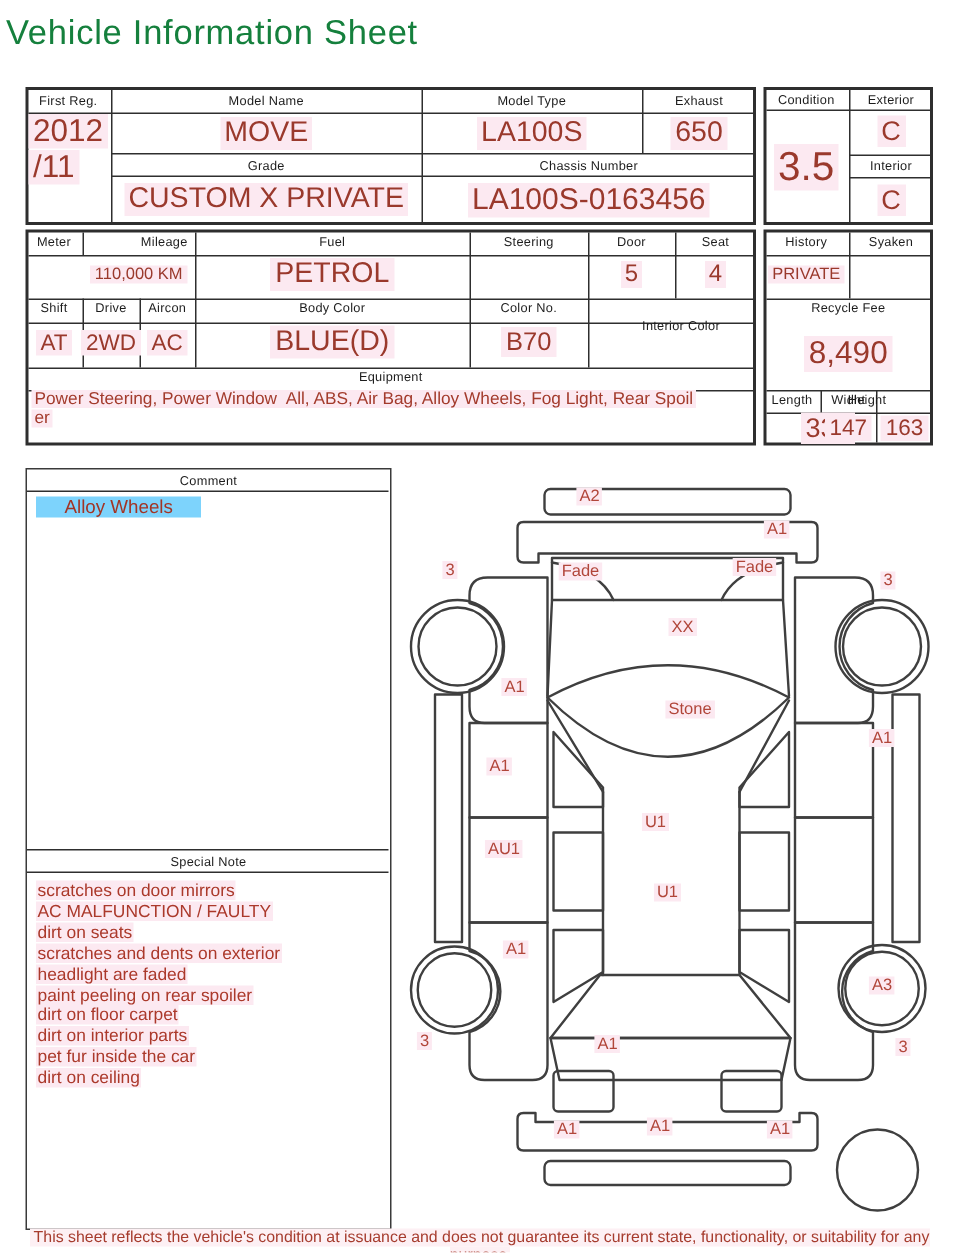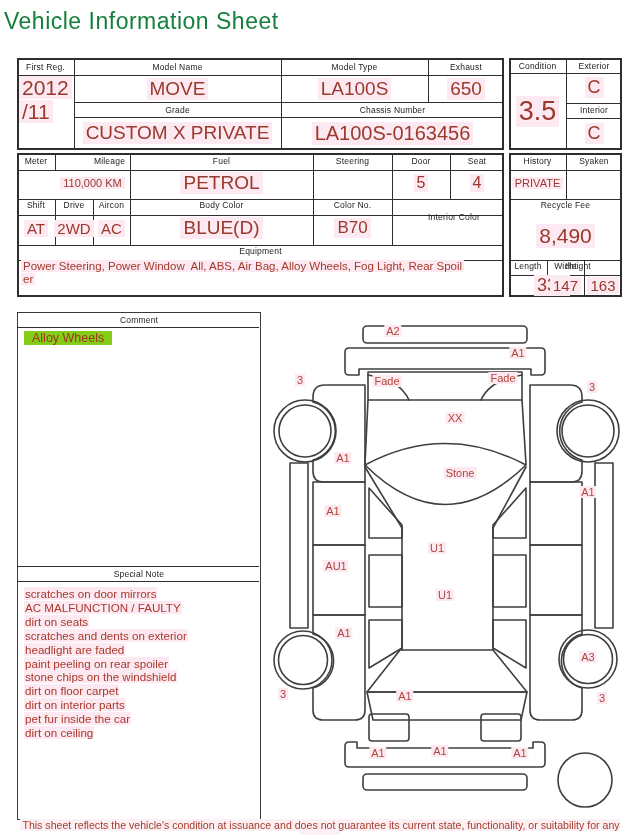--- a/index.html
+++ b/index.html
@@ -15,21 +15,21 @@
        font-size:8.5px;color:#1c1c1c;letter-spacing:0.2px;box-sizing:border-box;}
   .val{position:absolute;display:flex;align-items:center;justify-content:center;
        color:#9a392c;box-sizing:border-box;white-space:nowrap;}
   .pk{background:#fce9f1;padding:0 3px;}
   .multiline{display:block;text-align:left;}
   .eqline{line-height:13px;font-size:11.5px;color:#a33b2c;}
   .eqline .pk{padding:0 2px;}
   .notes div{line-height:12.9px;}
   .notes span{background:#fce9f1;font-size:11.6px;color:#ab392b;padding:0 1px;}
   .comment-val{position:absolute;font-size:12.5px;color:#a33424;}
-  .comment-val span{background:#84cc16;padding:0 8px;}
+  .comment-val span{background:#7dd3fc;padding:0 19px;}
   .diagram{position:absolute;left:265px;top:310px;width:375px;height:505px;}
   .diagram svg{position:absolute;left:0;top:0;}
   .dlabel{position:absolute;transform:translate(-50%,-50%);font-size:11px;
           color:#b1463a;background:#fce9f1;line-height:12px;padding:0 2px;white-space:nowrap;}
   .disclaimer{position:absolute;left:0;top:819px;width:640px;text-align:center;
           font-size:10.6px;color:#a63c2e;}
   .disclaimer span{background:#fdf0f4;padding:0 2px;}
 </style>
 </head>
 <body>
@@ -189,21 +189,20 @@
   <div class="lab" style="left:17px;top:312px;width:244px;height:15px;">Comment</div>
   <div class="comment-val" style="left:24px;top:331px;"><span>Alloy Wheels</span></div>
   <div class="lab" style="left:17px;top:566px;width:244px;height:15px;">Special Note</div>
   <div class="notes" style="position:absolute;left:24px;top:587px;width:232px;">
       <div><span>scratches on door mirrors</span></div>
       <div><span>AC MALFUNCTION / FAULTY</span></div>
       <div><span>dirt on seats</span></div>
       <div><span>scratches and dents on exterior</span></div>
       <div><span>headlight are faded</span></div>
       <div><span>paint peeling on rear spoiler</span></div>
-      <div><span>stone chips on the windshield</span></div>
       <div><span>dirt on floor carpet</span></div>
       <div><span>dirt on interior parts</span></div>
       <div><span>pet fur inside the car</span></div>
       <div><span>dirt on ceiling</span></div>
     </div>
 
   <div class="diagram">
     <svg width="375" height="505" viewBox="0 0 375 505" fill="none" stroke="#3f3f3f" stroke-width="1.6" stroke-linejoin="round" stroke-linecap="round">
 
       <rect x="98" y="16" width="164" height="17" rx="4"></rect>

